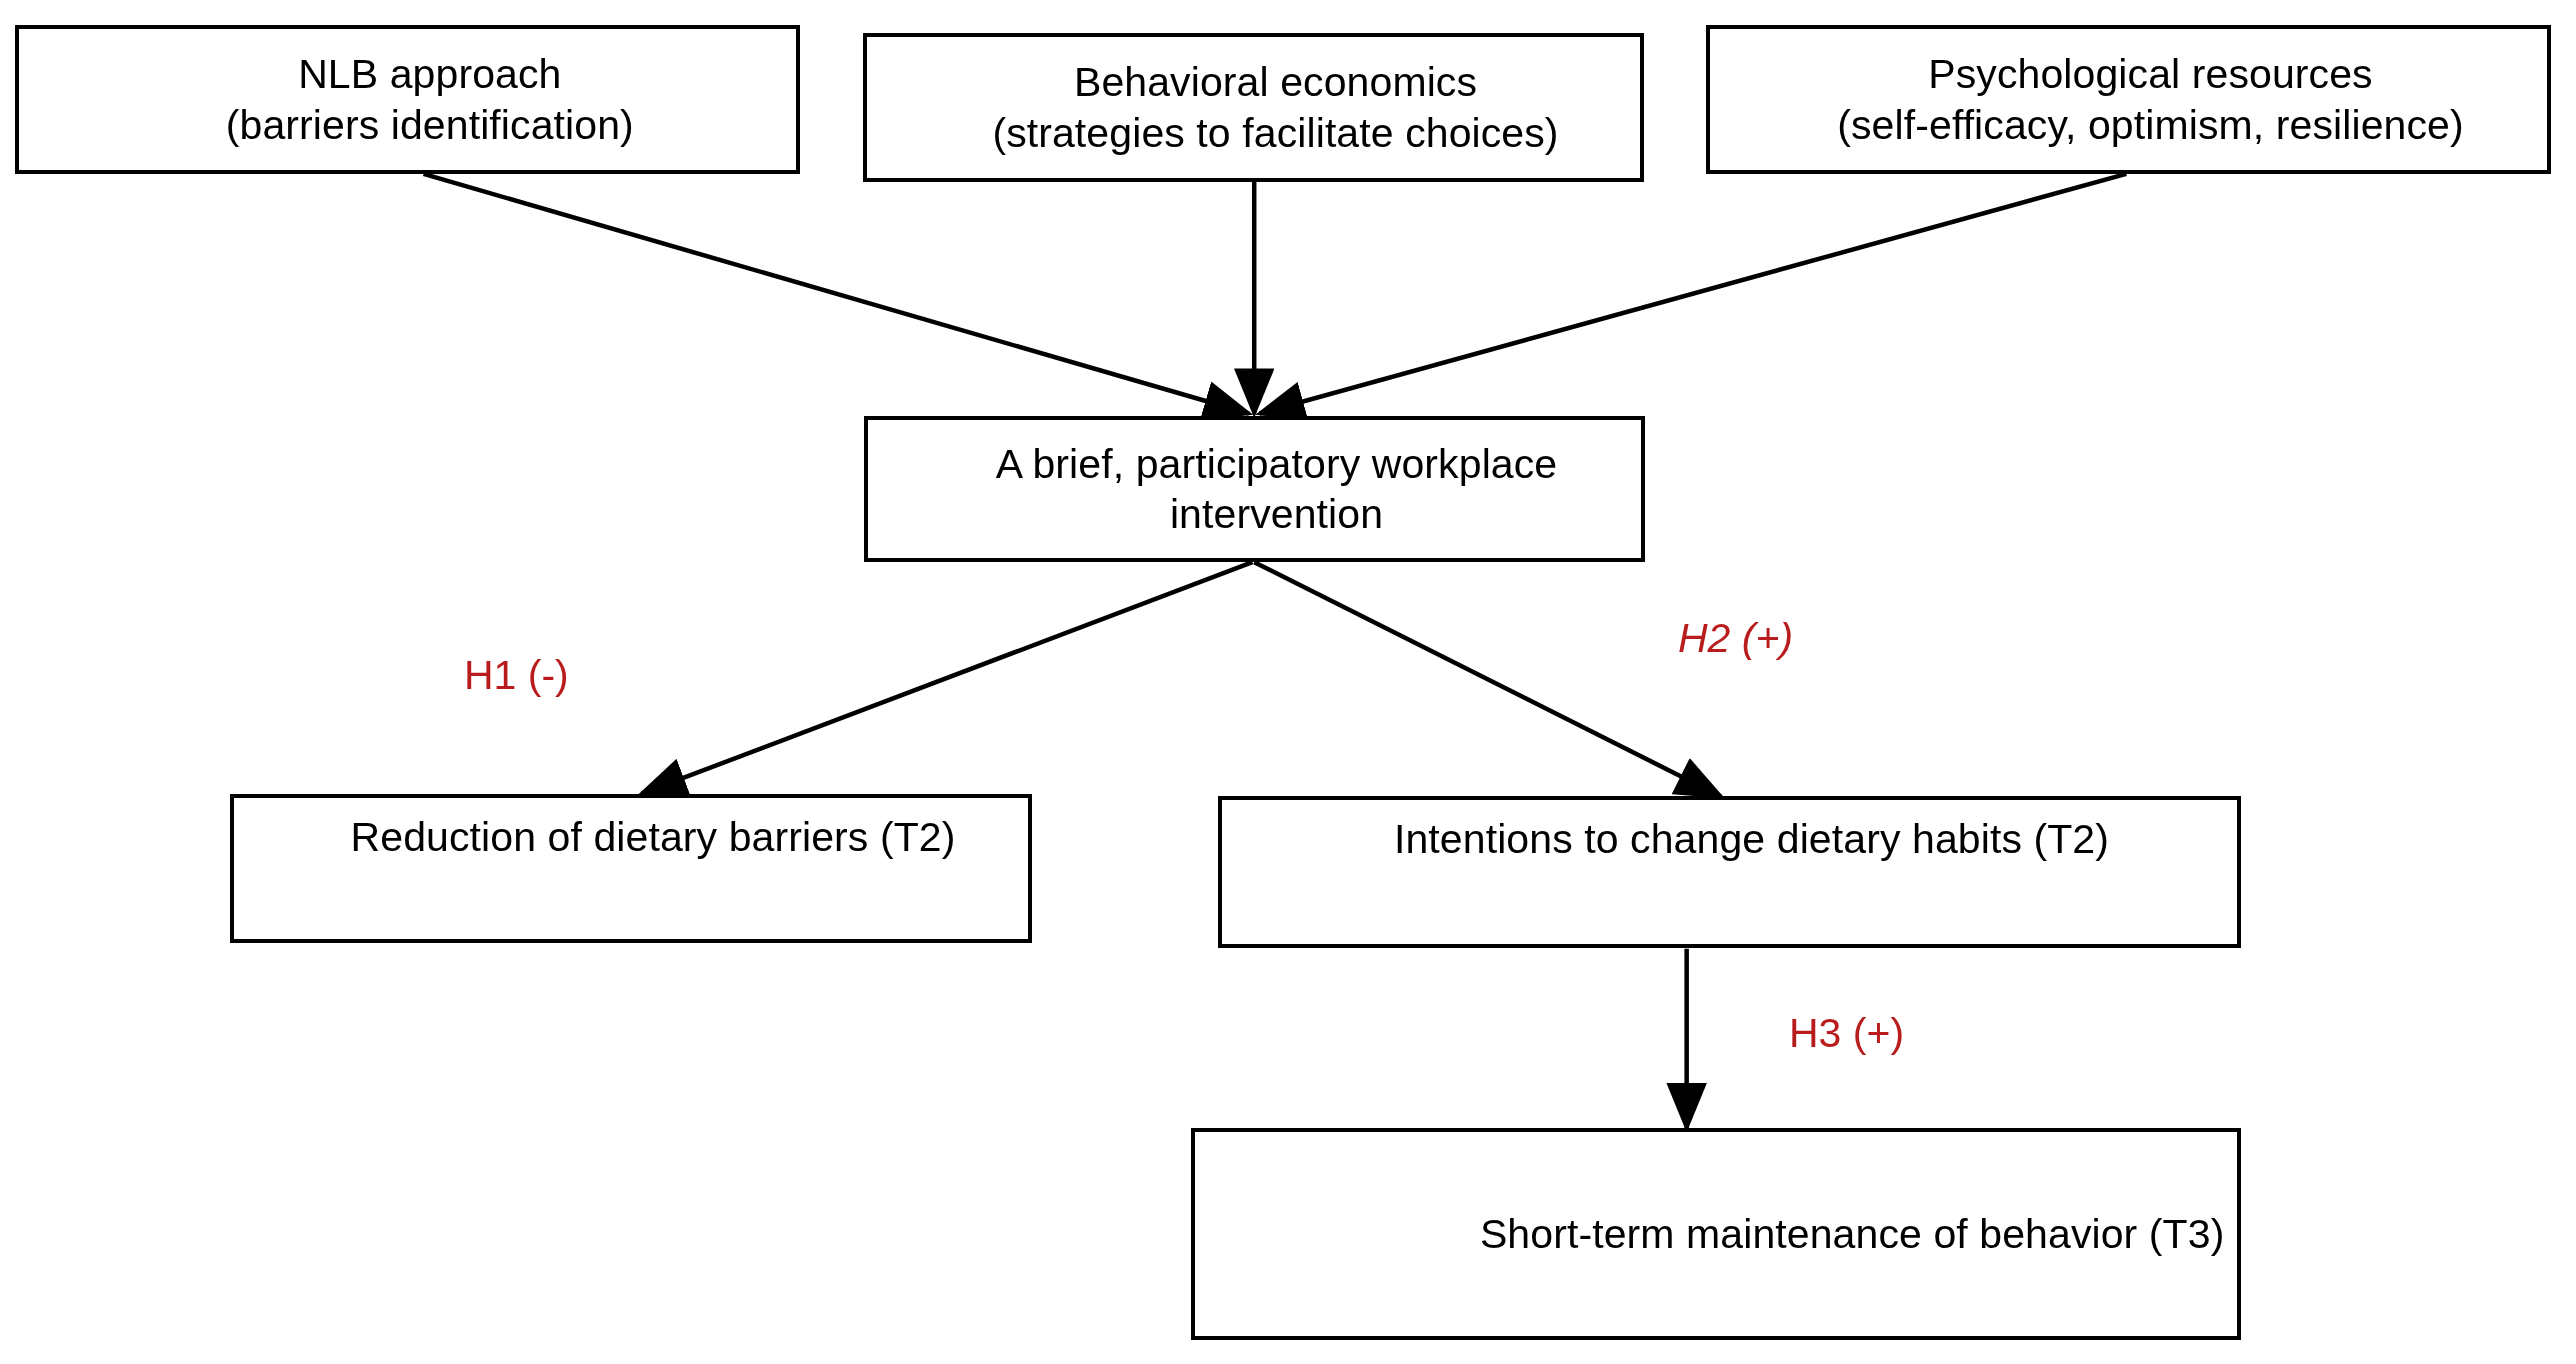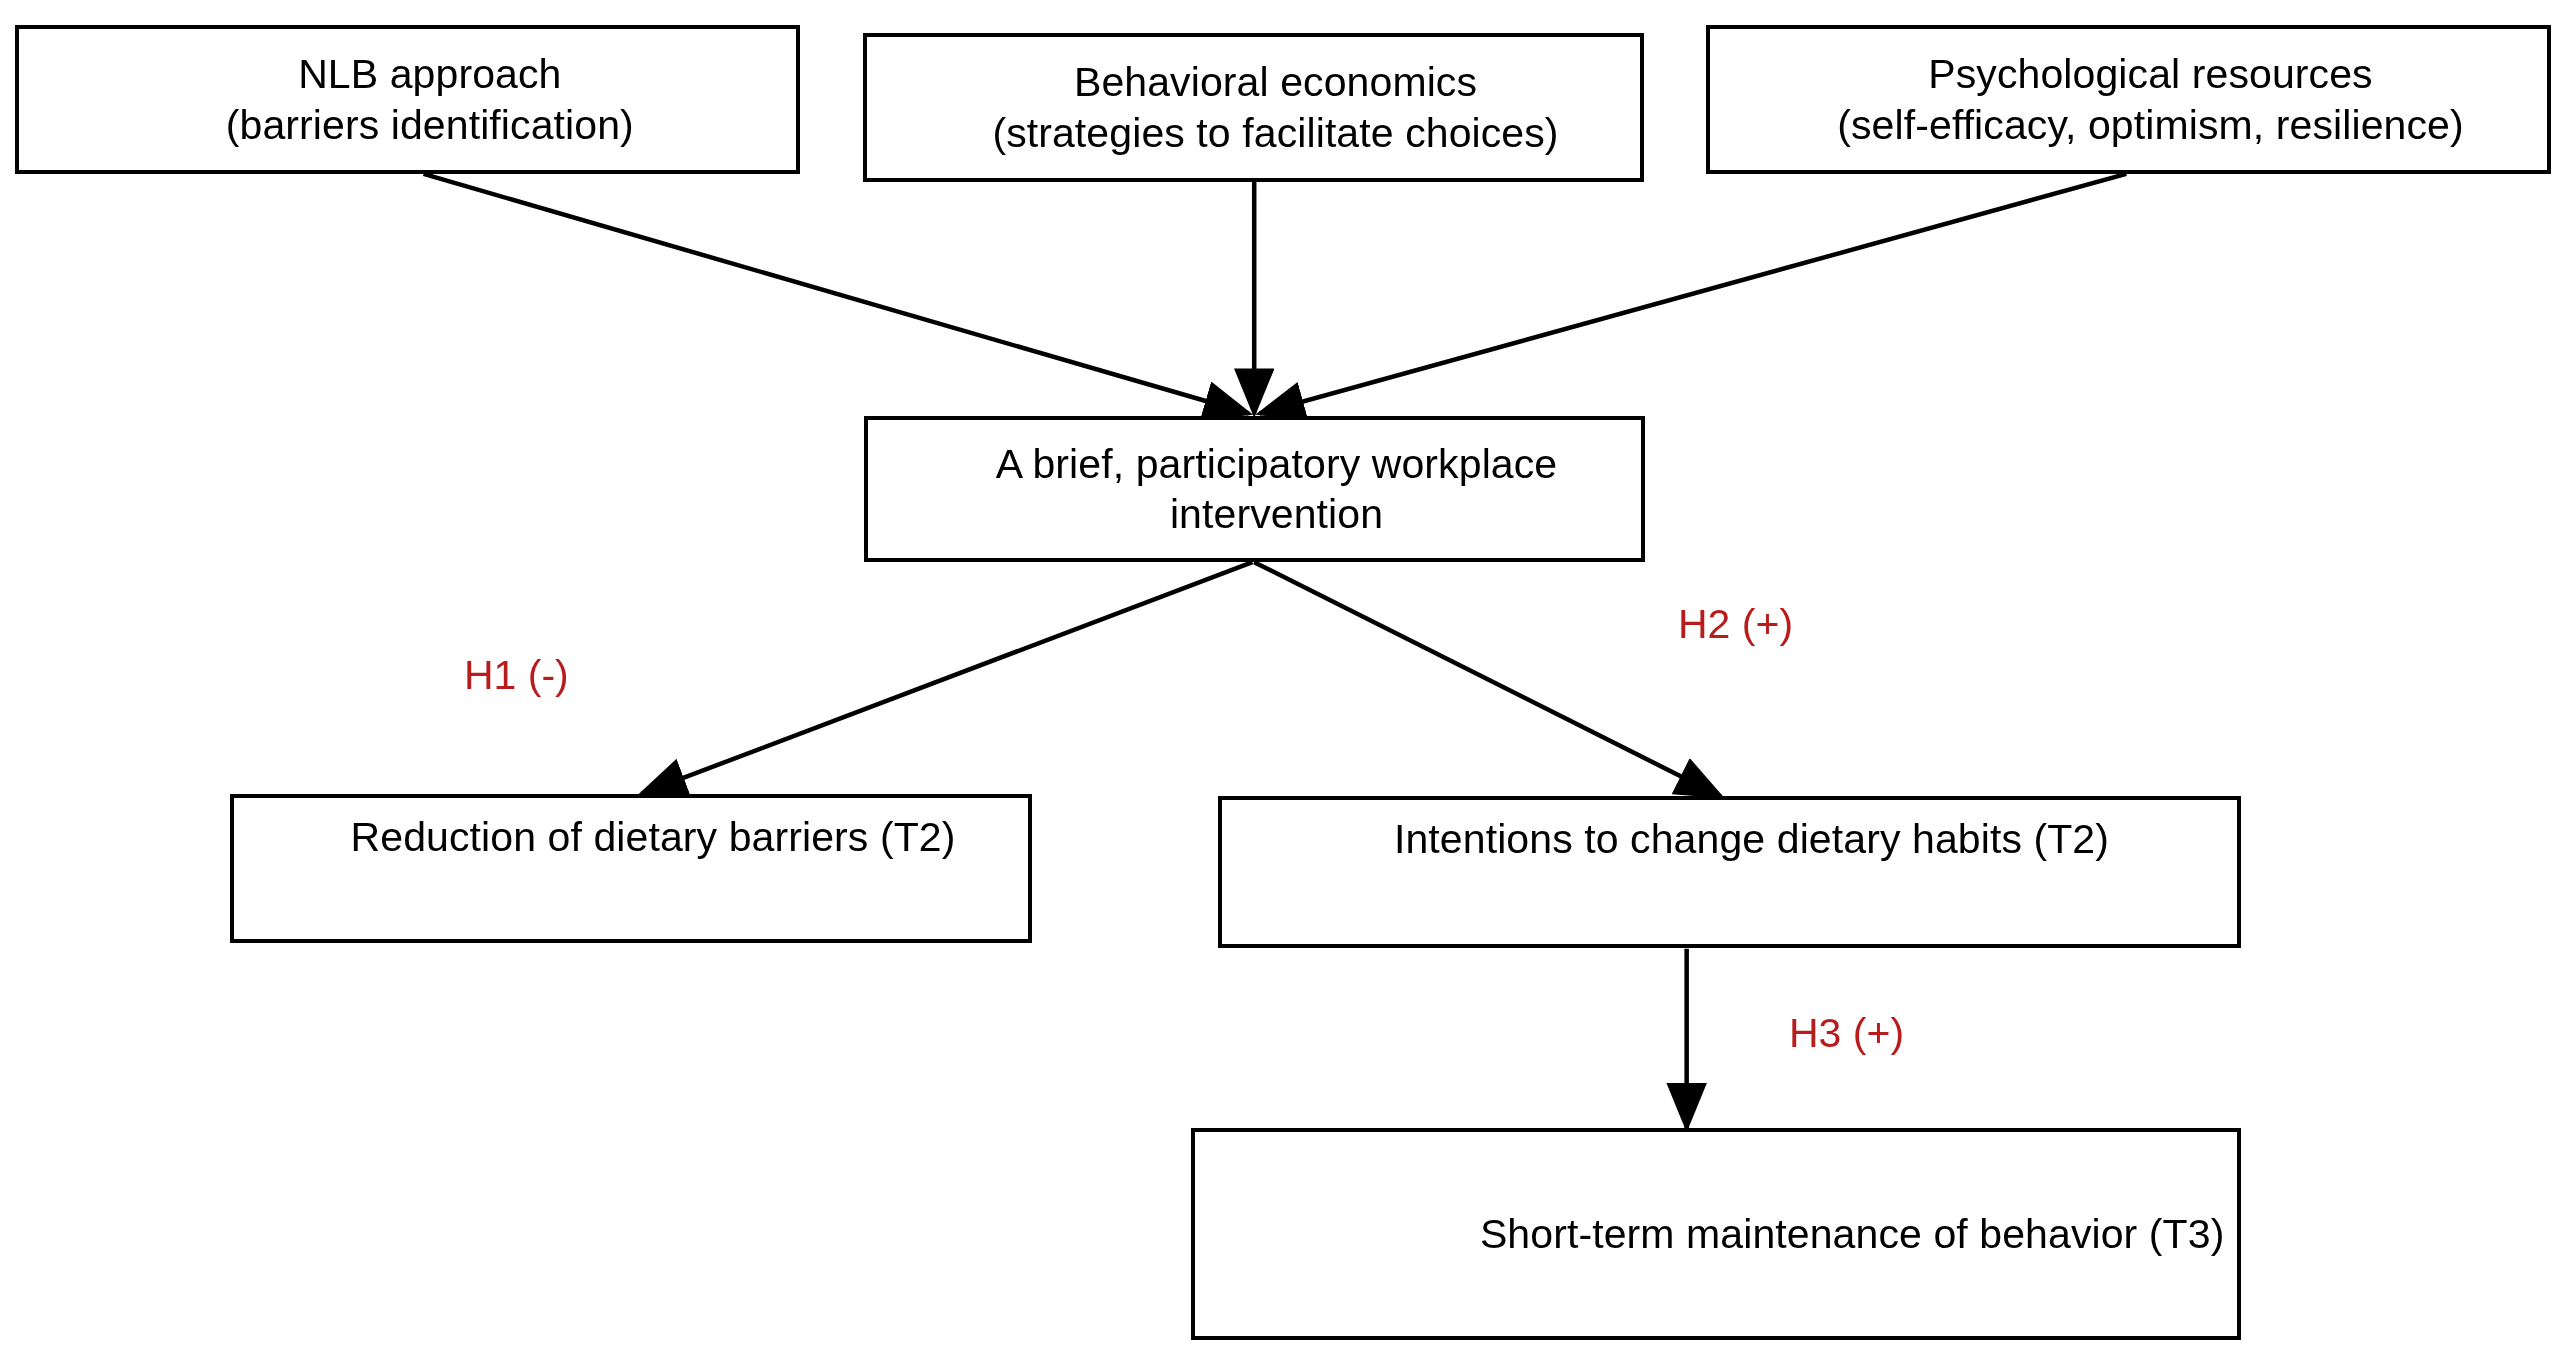--- a/index.html
+++ b/index.html
@@ -111,18 +111,18 @@
   <div class="node align-top" style="left:1218px; top:796px; width:1023px; height:152px;">
     <span class="label">Intentions to change dietary habits (T2)</span>
   </div>
 
   <div class="node align-center" style="left:1191px; top:1128px; width:1050px; height:212px;justify-content:flex-end;">
     <span class="label">Short-term maintenance of behavior (T3)</span>
   </div>
 
   <div class="edge-label" style="left:464px; top:655px;">H1 (-)</div>
 
-  <div class="edge-label" style="left:1678px; top:604px;">H2 (+)</div>
+  <div class="edge-label" style="left:1678px; top:618px;font-style:italic;">H2 (+)</div>
 
   <div class="edge-label" style="left:1789px; top:1013px;">H3 (+)</div>
 
 </div>
 
 
 </body></html>

